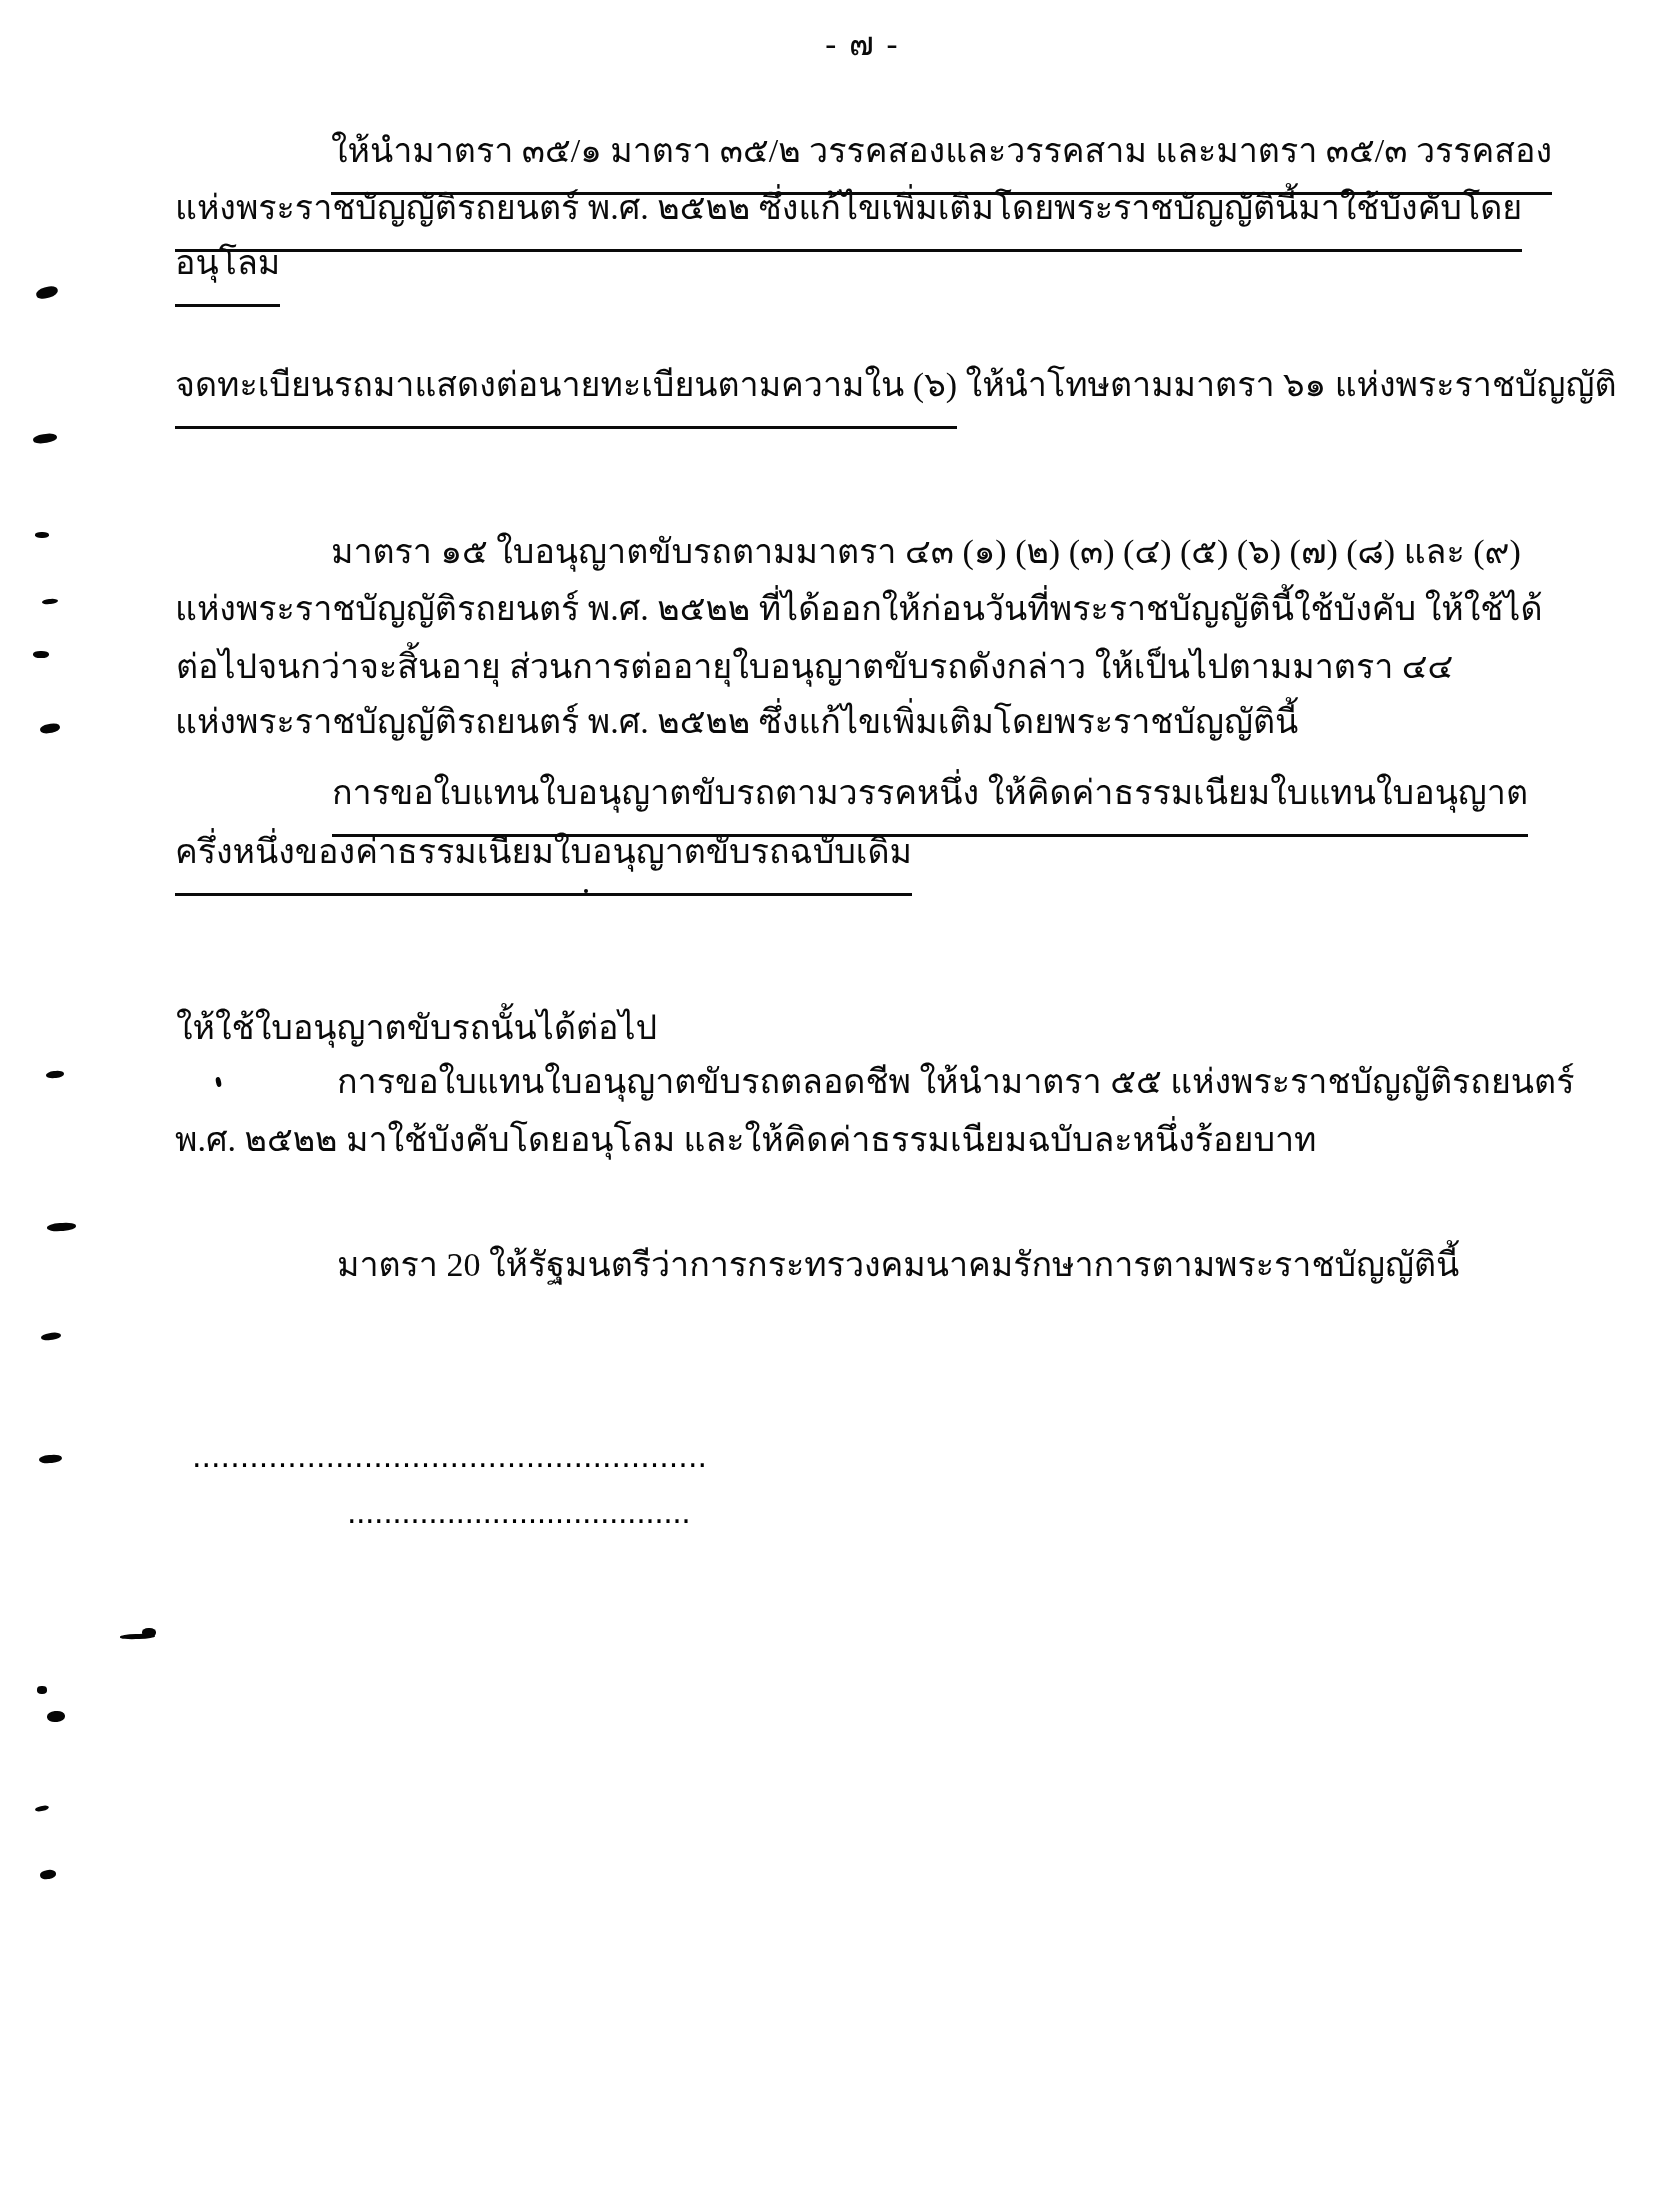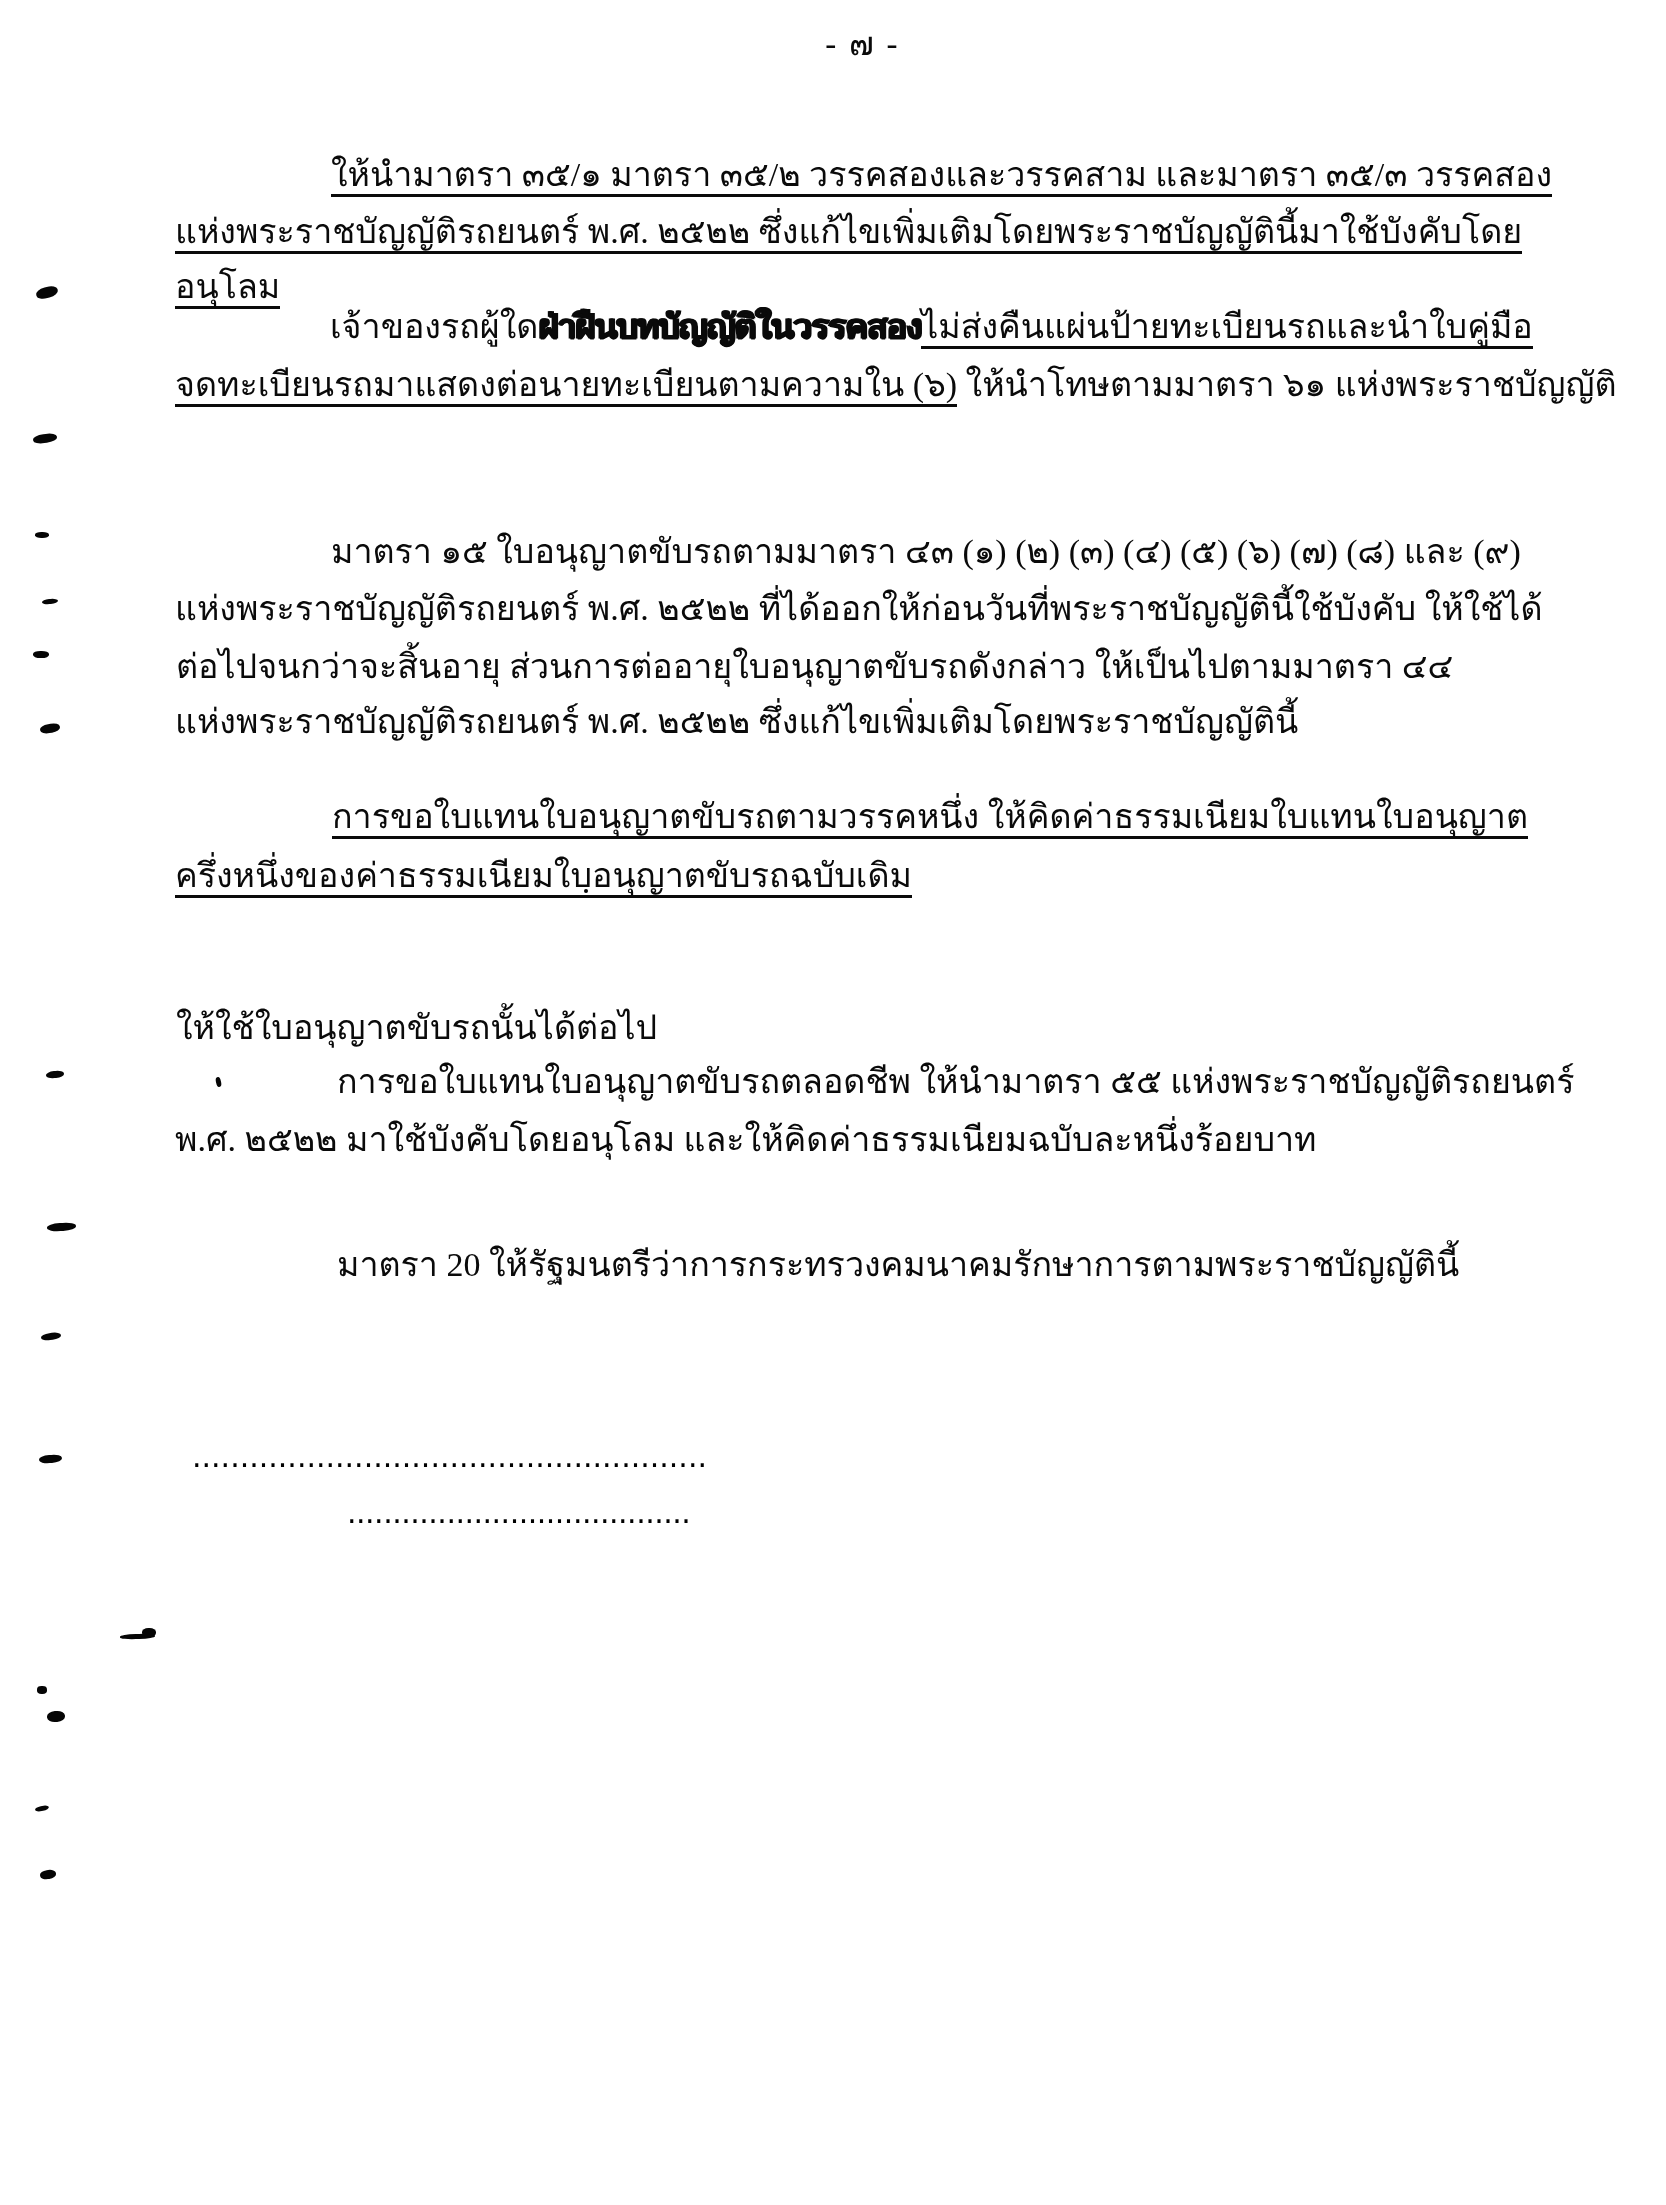--- a/index.html
+++ b/index.html
@@ -21,22 +21,21 @@
     letter-spacing: 2.2px;
   }
   .line {
     position: absolute;
     white-space: nowrap;
     font-size: 34px;
     line-height: 1.05;
   }
   .u {
     border-bottom: 3.8px solid #0a0a0a;
-    padding-bottom: 1px;
-    margin-top: 24px;
+    padding-bottom: 23px;
   }
   .ov {
     font-weight: 700;
     letter-spacing: -1.1px;
     text-shadow: 1.6px 0 0 currentColor, -1.1px 0 0 currentColor, 0.5px 0.5px 0 currentColor;
   }
   .dots {
     position: absolute;
     font-family: "DejaVu Sans", sans-serif;
     font-size: 30px;
@@ -55,21 +54,20 @@
 <body>
 
 <div class="page">
 
   <div class="pn">- ๗ -</div>
 
   <div class="line u" style="top:133px;left:331px">ให้นำมาตรา ๓๕/๑ มาตรา ๓๕/๒ วรรคสองและวรรคสาม และมาตรา ๓๕/๓ วรรคสอง</div>
   <div class="line u" style="top:190px;left:175px">แห่งพระราชบัญญัติรถยนตร์ พ.ศ. ๒๕๒๒ ซึ่งแก้ไขเพิ่มเติมโดยพระราชบัญญัตินี้มาใช้บังคับโดย</div>
   <div class="line u" style="top:245px;left:175px">อนุโลม</div>
 
-  <div class="line" style="top:309px;left:330px"><span>เจ้าของรถผู้ใด</span><span class="ov">ฝ่าฝืนบทบัญญัติในวรรคสอง</span><span class="u">ไม่ส่งคืนแผ่นป้ายทะเบียนรถและนำใบคู่มือ</span></div>
   <div class="line" style="top:367px;left:175px"><span class="u">จดทะเบียนรถมาแสดงต่อนายทะเบียนตามความใน (๖)</span><span> ให้นำโทษตามมาตรา ๖๑ แห่งพระราชบัญญัติ</span></div>
 
   <div class="line" style="top:534px;left:331px">มาตรา ๑๕  ใบอนุญาตขับรถตามมาตรา ๔๓ (๑) (๒) (๓) (๔) (๕) (๖) (๗) (๘) และ (๙)</div>
   <div class="line" style="top:591px;left:175px">แห่งพระราชบัญญัติรถยนตร์ พ.ศ. ๒๕๒๒ ที่ได้ออกให้ก่อนวันที่พระราชบัญญัตินี้ใช้บังคับ ให้ใช้ได้</div>
   <div class="line" style="top:649px;left:176px">ต่อไปจนกว่าจะสิ้นอายุ ส่วนการต่ออายุใบอนุญาตขับรถดังกล่าว ให้เป็นไปตามมาตรา ๔๔</div>
   <div class="line" style="top:704px;left:175px">แห่งพระราชบัญญัติรถยนตร์ พ.ศ. ๒๕๒๒ ซึ่งแก้ไขเพิ่มเติมโดยพระราชบัญญัตินี้</div>
 
   <div class="line u" style="top:834px;left:175px">ครึ่งหนึ่งของค่าธรรมเนียมใบอนุญาตขับรถฉบับเดิม</div>
   <div class="line u" style="top:775px;left:332px">การขอใบแทนใบอนุญาตขับรถตามวรรคหนึ่ง ให้คิดค่าธรรมเนียมใบแทนใบอนุญาต</div>
 

